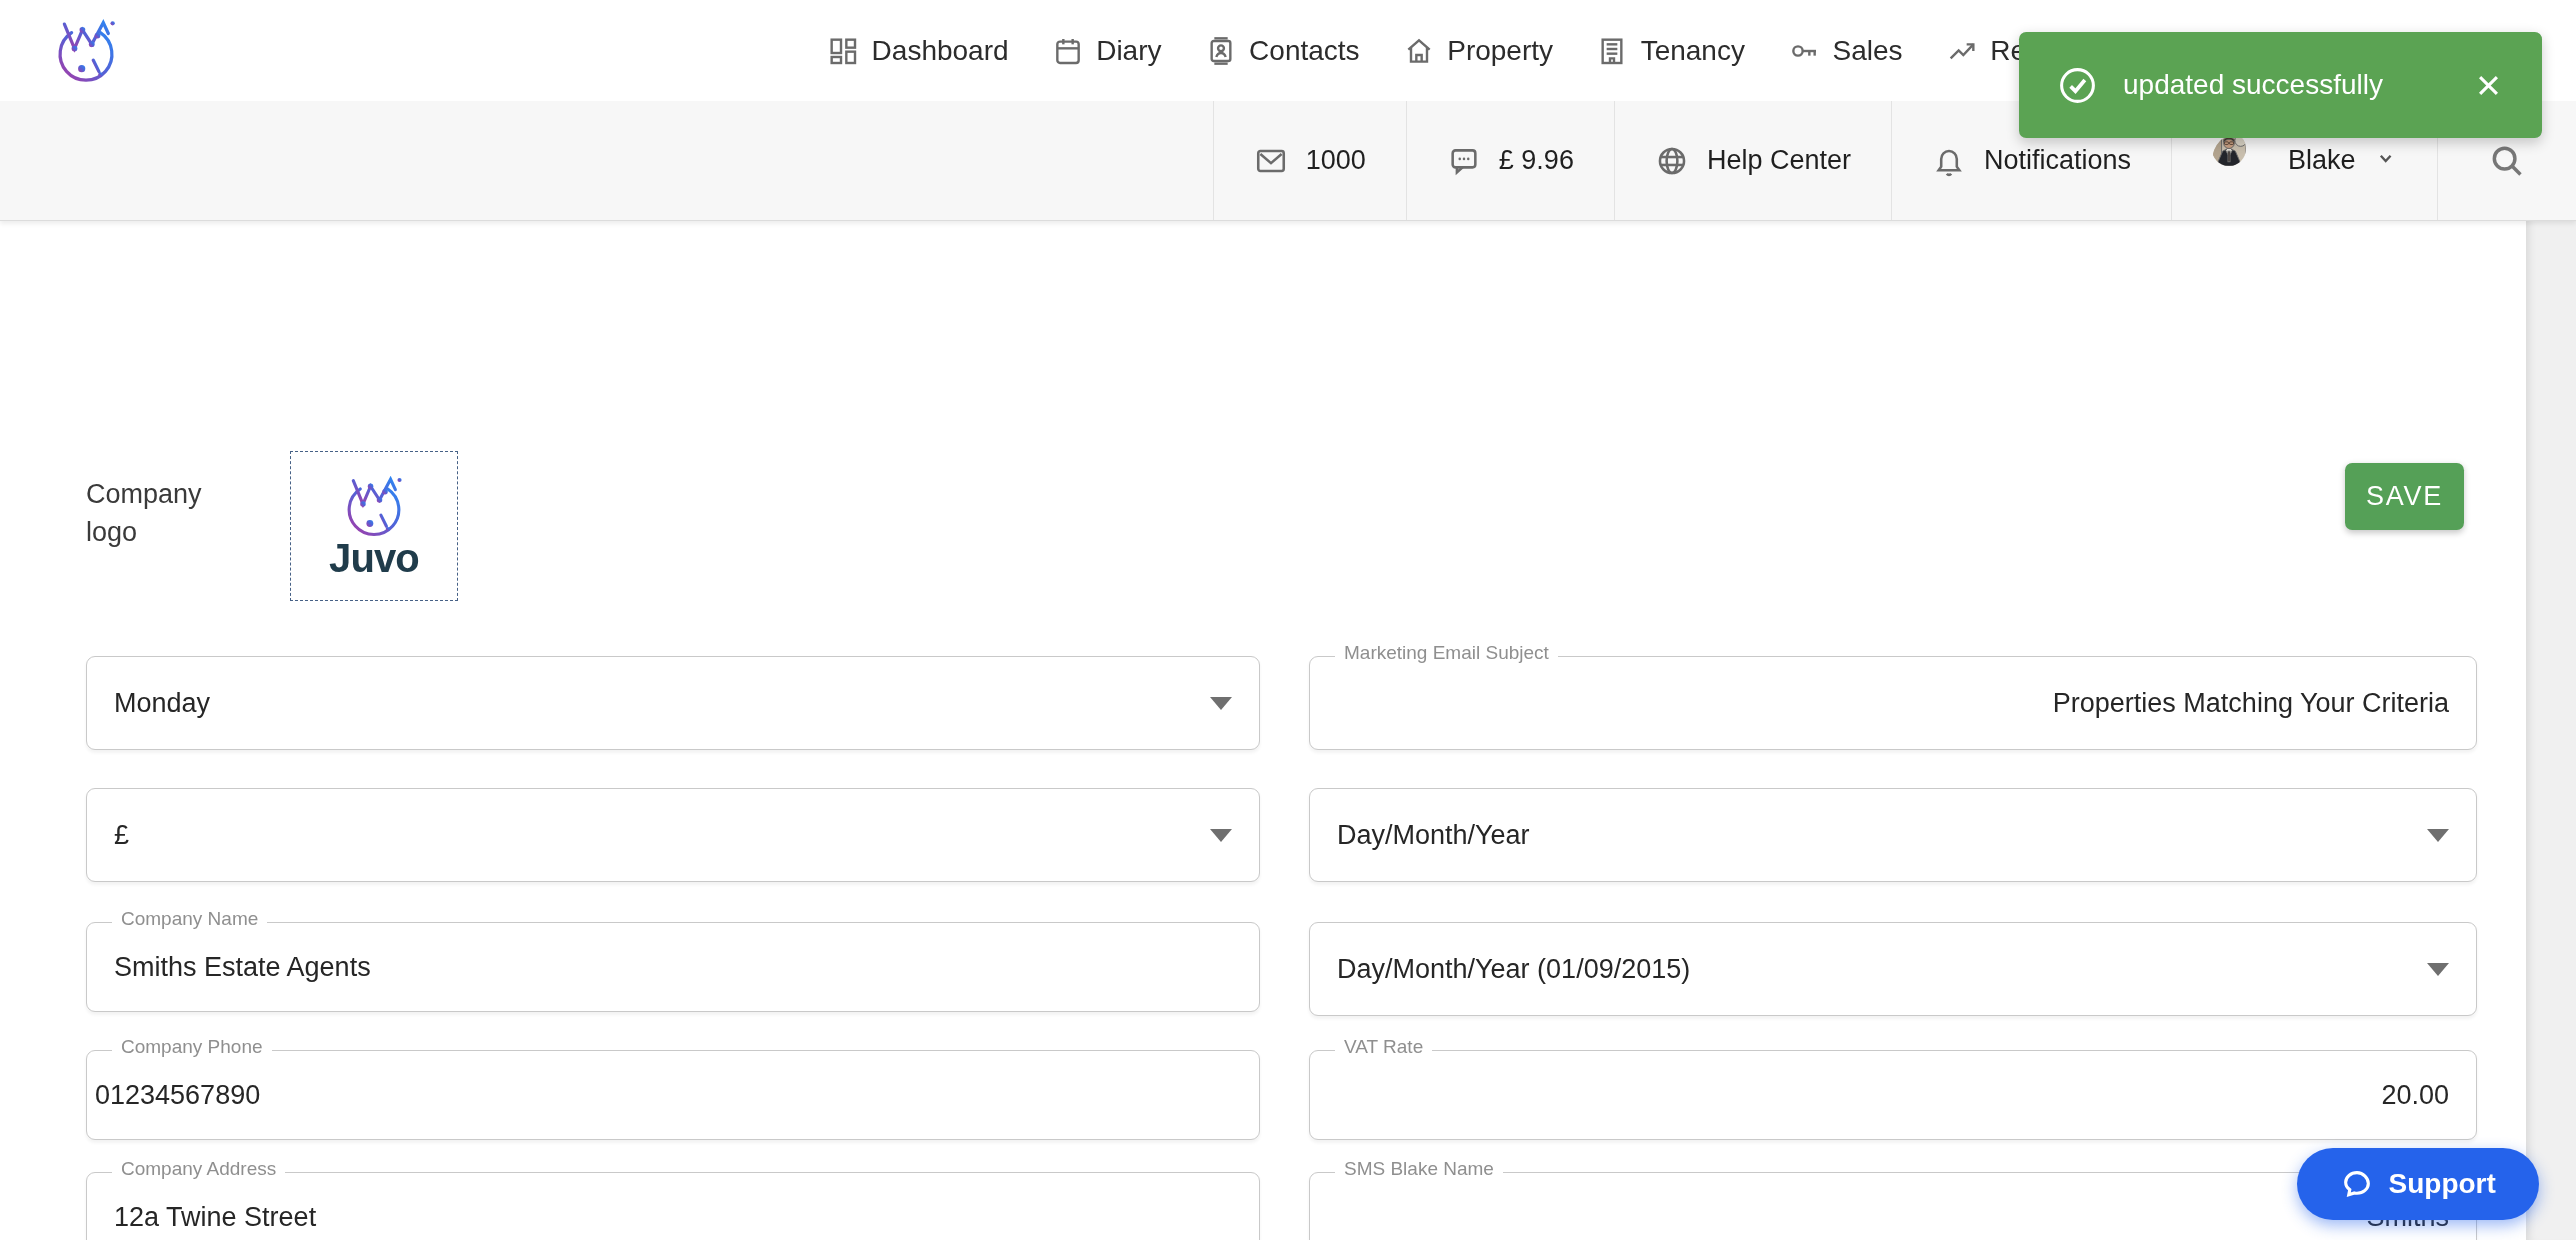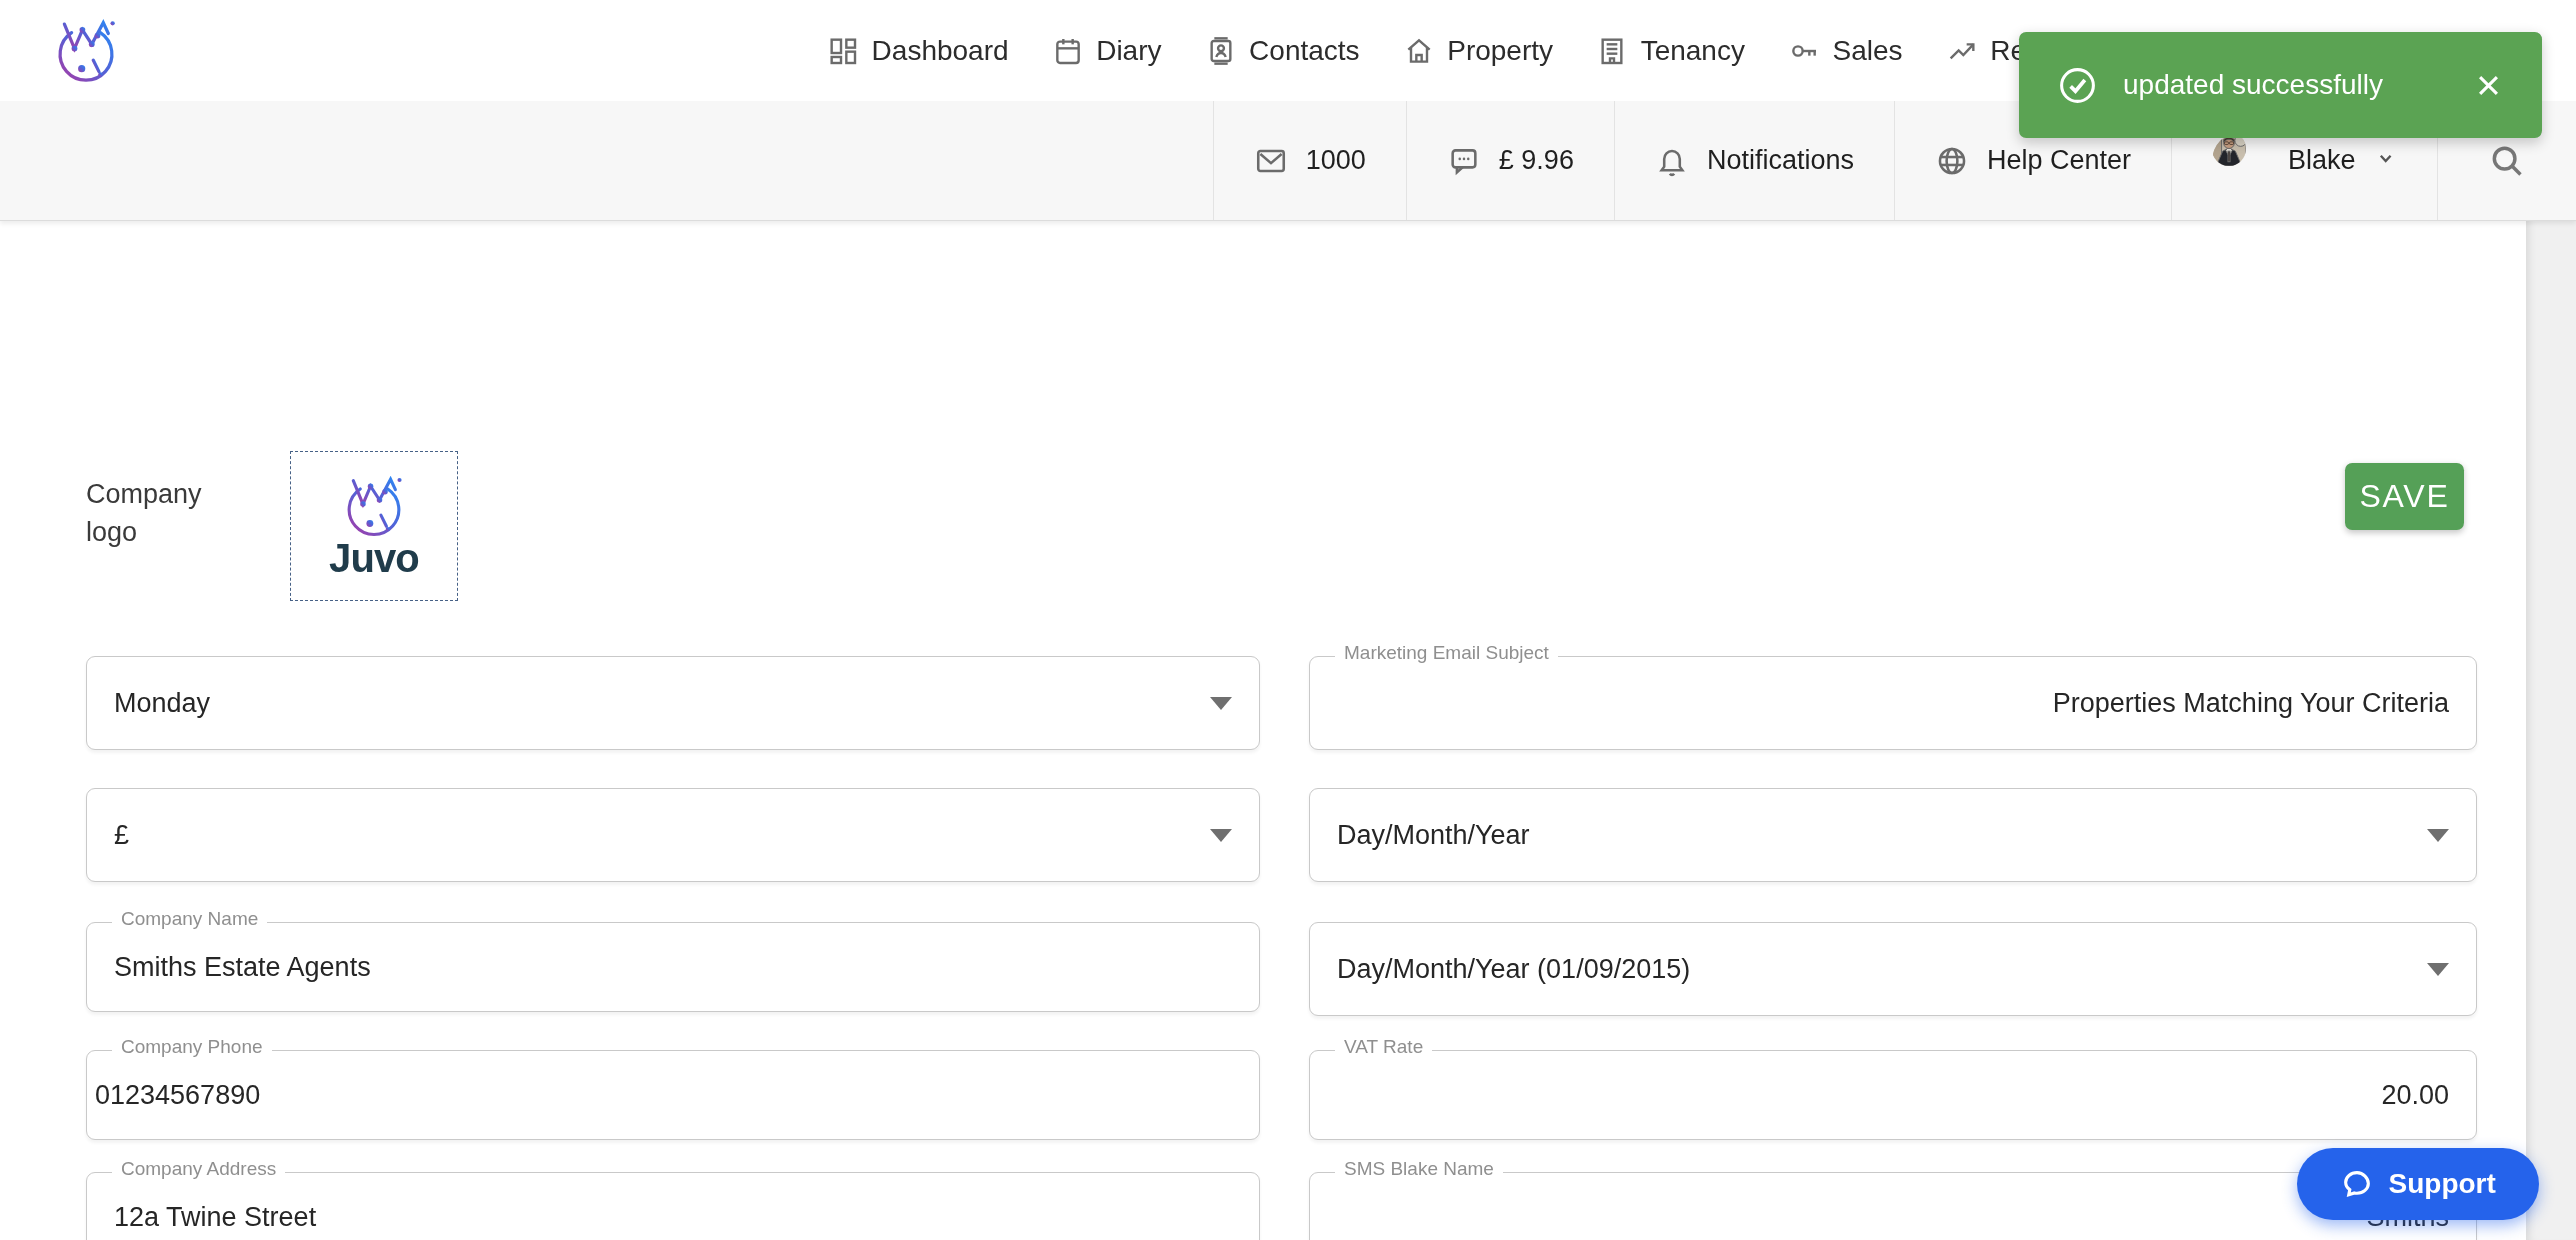--- a/index.html
+++ b/index.html
@@ -46,21 +46,21 @@
   
   .main{position:absolute; left:0; top:221px; width:2526px; height:1019px; background:#fff;}
   .gutter{position:absolute; right:0; top:221px; width:50px; height:1019px; background:#f0f0f0;
           box-shadow:inset 9px 0 9px -6.3px rgba(0,0,0,.10);}
   .logolabel{position:absolute; left:86px; top:254px; width:144px; font-size:27px; line-height:38px; color:#3a3a3a;}
   .logobox{position:absolute; left:290px; top:230px; width:168px; height:150px; border:1.8px dashed #466186;
            display:flex; flex-direction:column; align-items:center; justify-content:center; cursor:pointer; background:#fff;}
   .logobox .owl{width:76px; height:69px;}
   .wordmark{font-size:40px; font-weight:bold; color:#203c4b; letter-spacing:-0.9px; margin-top:-3.6px;}
   .savebtn{position:absolute; left:2345px; top:242px; width:119px; height:67px; border:none; border-radius:7.2px;
-           background:var(--save-green); color:#fff; font-size:32px; letter-spacing:1.8px;
+           background:var(--save-green); color:#fff; font-size:27px; letter-spacing:1.8px;
            box-shadow:0 2.7px 6.3px rgba(0,0,0,.22); cursor:pointer; font-family:"Liberation Sans",sans-serif;}
 
   
   .field{position:absolute; background:#fff; border:1.8px solid var(--field-border); border-radius:9px;
          box-shadow:0 2.7px 3.6px rgba(0,0,0,.05); display:flex; align-items:center; padding:0 27px;
          font-size:27px; color:var(--value-dark); cursor:text;}
   .field.select{cursor:pointer;}
   .flabel{position:absolute; top:-15.3px; left:25px; background:#fff; padding:0 9px; font-size:19px;
           color:var(--label-gray); white-space:nowrap;}
   .caret{margin-left:auto; width:0; height:0; border-left:11.7px solid transparent; border-right:11.7px solid transparent;
@@ -190,33 +190,33 @@
         <rect x="4" y="4.5" width="16" height="12" rx="2"></rect>
           <path d="M7 16.5 V20 L11 16.5"></path>
         <circle cx="9" cy="10.5" r=".9" fill="#6b6b6b" stroke="none"></circle>
           <circle cx="12" cy="10.5" r=".9" fill="#6b6b6b" stroke="none"></circle>
           <circle cx="15" cy="10.5" r=".9" fill="#6b6b6b" stroke="none"></circle>
       </svg>
       <span>£ 9.96</span>
     </div>
     <div class="tbitem">
       <svg viewBox="0 0 24 24">
-        <path d="M6.5 16 v-5.5 a5.5 5.5 0 0 1 11 0 V16 l1.8 2.5 H4.7 Z"></path>
-          <path d="M10.5 21 a1.8 1.8 0 0 0 3 0"></path>
-      </svg>
-      <span>Notifications</span>
-    </div>
-    <div class="tbitem">
-      <svg viewBox="0 0 24 24">
         <circle cx="12" cy="12" r="8.5"></circle>
           <ellipse cx="12" cy="12" rx="3.8" ry="8.5"></ellipse>
         <line x1="4" y1="9.2" x2="20" y2="9.2"></line>
           <line x1="4" y1="14.8" x2="20" y2="14.8"></line>
       </svg>
       <span>Help Center</span>
+    </div>
+    <div class="tbitem">
+      <svg viewBox="0 0 24 24">
+        <path d="M6.5 16 v-5.5 a5.5 5.5 0 0 1 11 0 V16 l1.8 2.5 H4.7 Z"></path>
+          <path d="M10.5 21 a1.8 1.8 0 0 0 3 0"></path>
+      </svg>
+      <span>Notifications</span>
     </div>
     <div class="tbitem">
       <span class="avatar">
         <svg viewBox="0 0 64 64">
           <defs>
               <clipPath id="av">
                 <circle cx="32" cy="32" r="32"></circle>
               </clipPath>
             </defs>
           <g clip-path="url(#av)">

